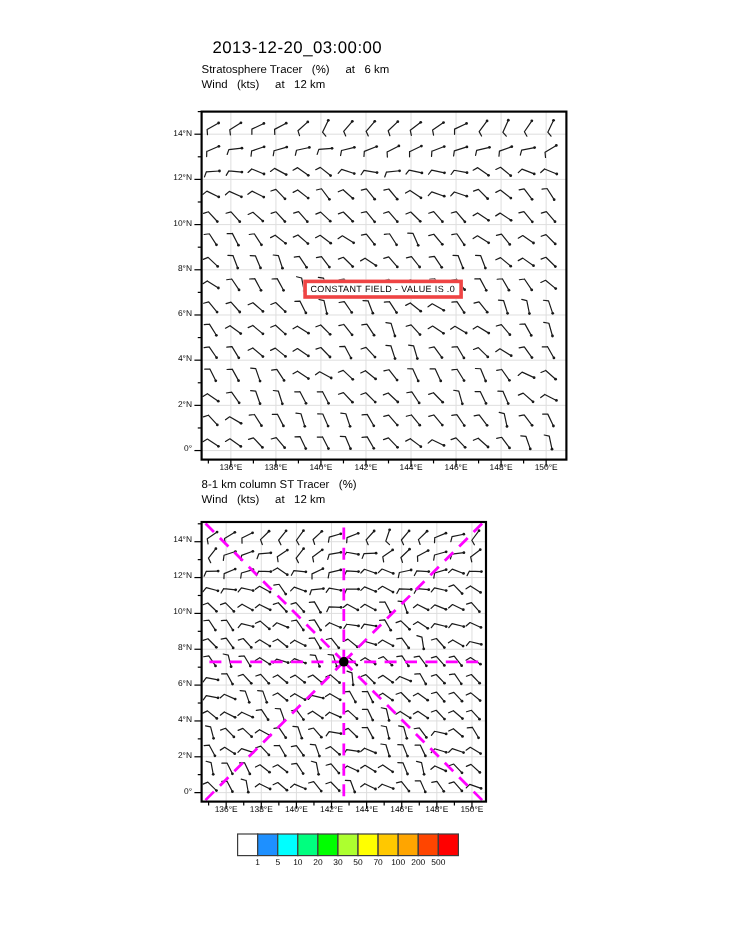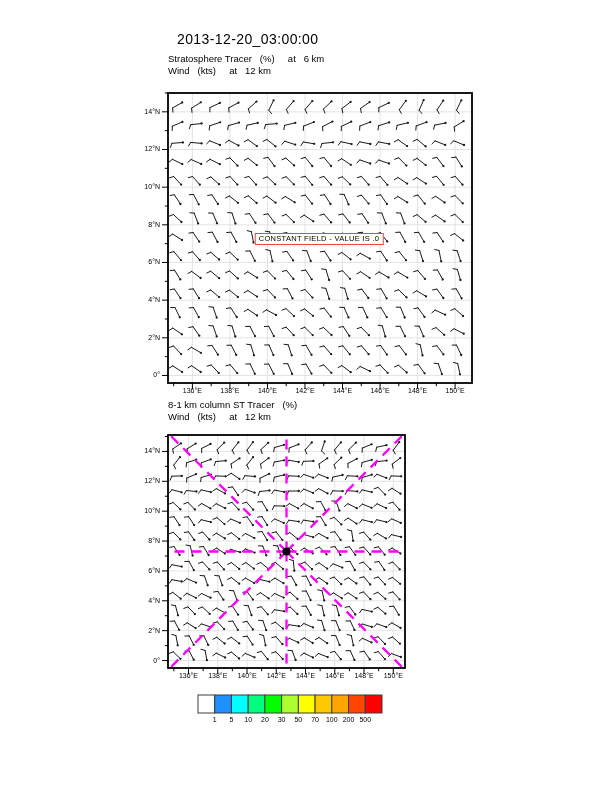--- a/index.html
+++ b/index.html
@@ -12,21 +12,21 @@
   #s2a{left:168px;top:399px}
   #s2b{left:168px;top:411px}
   svg.panel{position:absolute;overflow:visible;}
   #panel1{left:168px;top:93px;}
   #panel2{left:168px;top:435px;}
   #cbar{left:195px;top:693px;}
   .ticklabel{position:absolute;font-size:7px;line-height:8px;color:#000;}
   .lat{text-align:right;width:34px;}
   .lon{text-align:center;width:34px;}
   .annot{position:absolute;left:319px;top:233px;transform:translateX(-50%);
-         font-size:7.5px;line-height:9.5px;border:1px solid #ef4444;background:#fff;
+         font-size:7.5px;line-height:9.5px;border:3px solid #ef4444;background:#fff;
          padding:0 3px;white-space:nowrap;letter-spacing:.3px;}
   .cblabel{position:absolute;top:716px;font-size:7px;transform:translateX(-50%);}
 </style>
 </head>
 <body>
 
 <div class="fig">
   <div class="title">2013-12-20_03:00:00</div>
   <div class="sub" id="s1a">Stratosphere Tracer   (%)     at   6 km</div>
   <div class="sub" id="s1b">Wind   (kts)     at   12 km</div>

